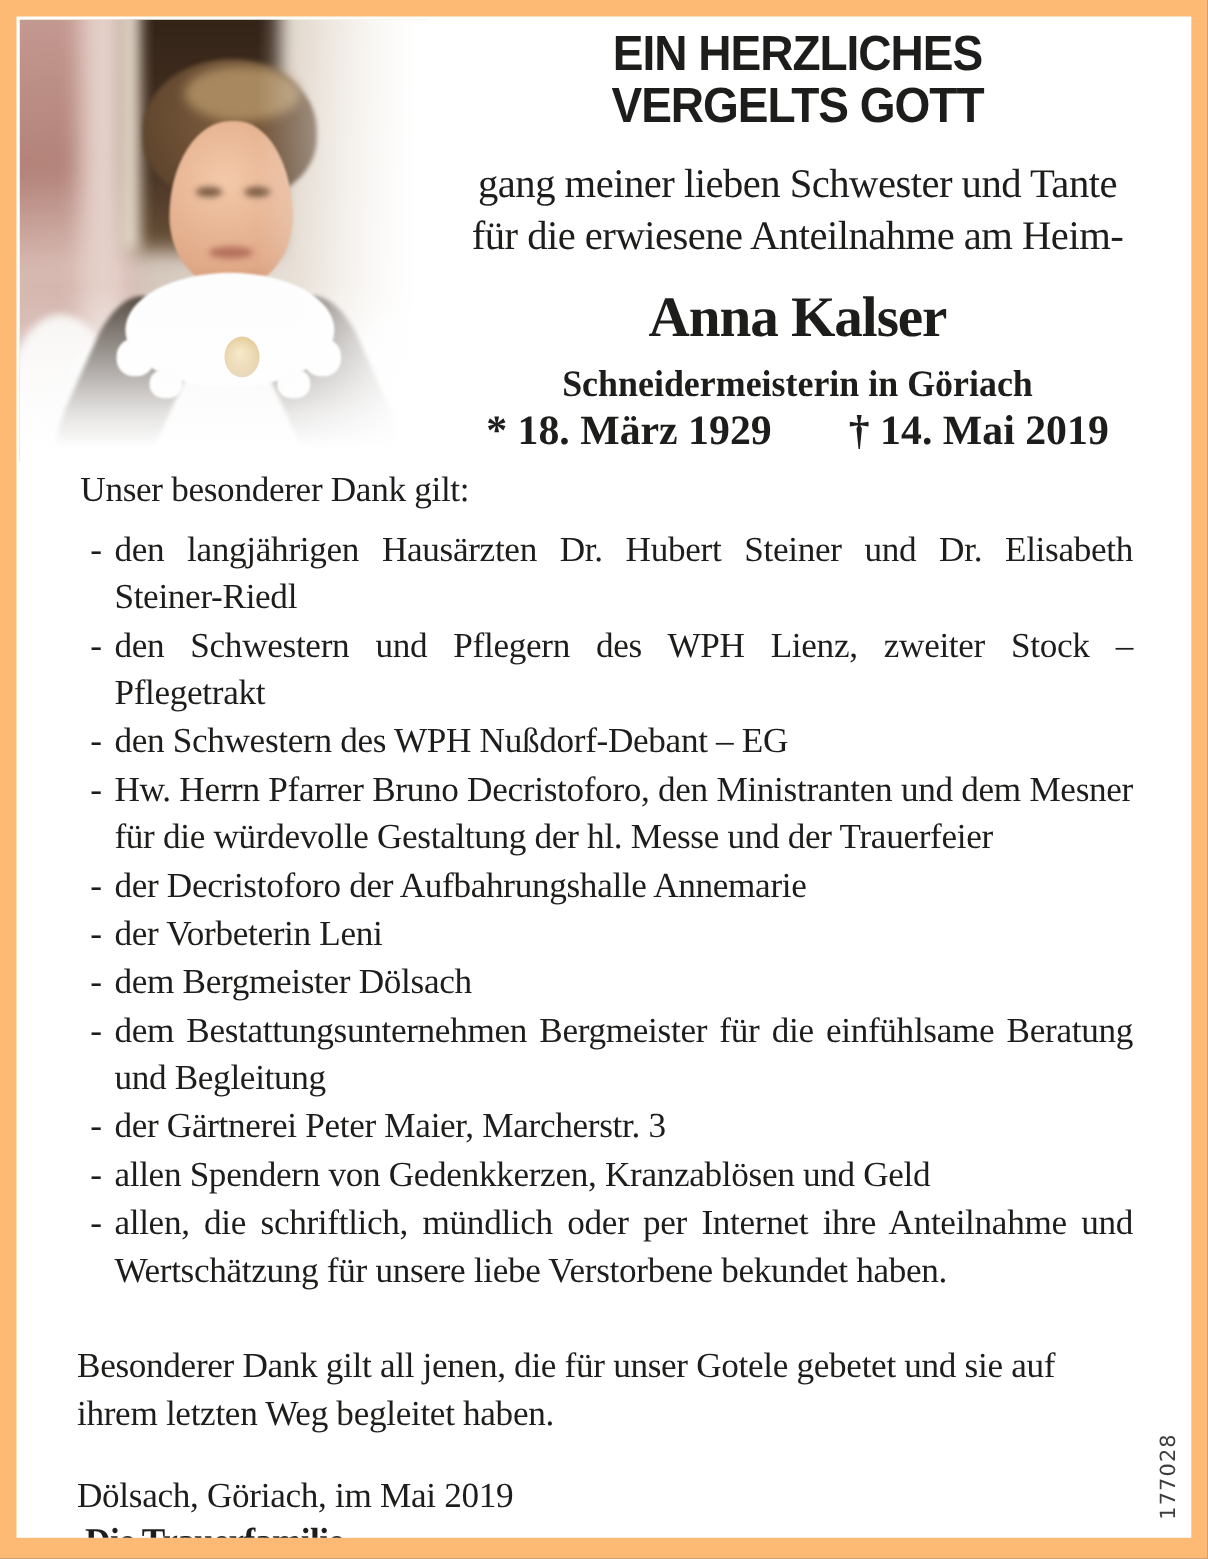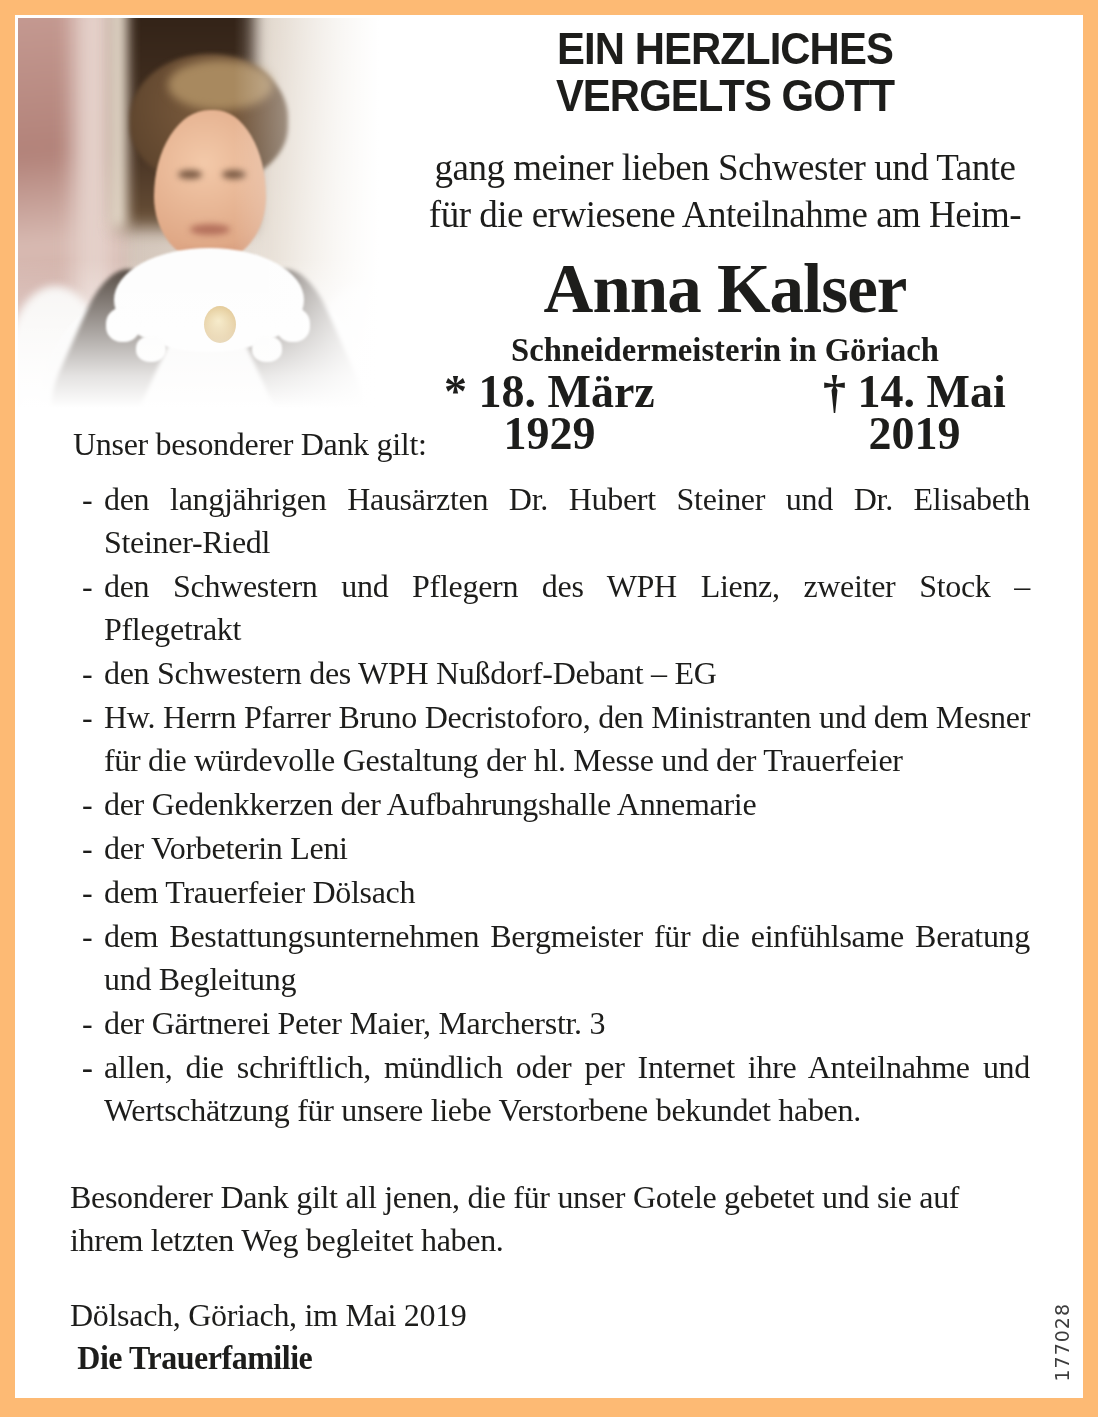--- a/index.html
+++ b/index.html
@@ -61,24 +61,24 @@
              background:
                linear-gradient(to right, rgba(255,255,255,0) 58%, rgba(255,255,255,.75) 86%, #fff 97%),
                linear-gradient(to bottom, rgba(255,255,255,0) 60%, rgba(255,255,255,.85) 89%, #fff 97%); }
 
   
   .header-col { position:absolute; left:380px; top:10px; width:660px; text-align:center; }
   .title { font-family:"Liberation Sans", sans-serif; font-weight:700;
            font-size:45px; line-height:47px; letter-spacing:-1px;
            transform:scaleX(0.93); transform-origin:50% 0; }
   .intro-par { font-size:37px; line-height:47px; margin-top:25px; letter-spacing:-0.5px; }
-  .name { font-weight:700; font-size:69px; line-height:78px; margin-top:12px; letter-spacing:-1px; }
+  .name { font-weight:700; font-size:52px; line-height:78px; margin-top:12px; letter-spacing:-1px; }
   .subtitle { font-weight:700; font-size:34px; line-height:37px; margin-top:3px;
               transform:scaleX(0.96); transform-origin:50% 0; }
-  .dates { font-weight:700; font-size:46px; line-height:42px; margin-top:3px;
+  .dates { font-weight:700; font-size:38px; line-height:42px; margin-top:3px;
            display:flex; justify-content:center; gap:70px; }
 
   
   .main { position:absolute; left:55px; top:408px; width:960px;
           font-size:32px; line-height:43px; letter-spacing:-0.3px;font-family:Liberation Serif, serif; }
   .thanks-intro { margin:0 0 12px 3px; }
   ul.thanks { list-style:none; margin:0; padding:0; }
   ul.thanks li { position:relative; padding-left:34px; text-align:justify; margin:0 0 1px 0; }
   ul.thanks .bullet { position:absolute; left:12px; top:0; }
   .closing-par { margin-top:44px; width:915px; }
@@ -162,45 +162,46 @@
             <span class="li-text">den Schwestern des WPH Nußdorf-Debant – EG</span>
           </li>
 
           <li>
             <span class="bullet">-</span>
             <span class="li-text">Hw. Herrn Pfarrer Bruno Decristoforo, den Ministranten und dem Mesner für die würdevolle Gestaltung der hl. Messe und der Trauerfeier</span>
           </li>
 
           <li>
             <span class="bullet">-</span>
-            <span class="li-text">der Gedenkkerzen der Aufbahrungshalle Annemarie</span>
+            <span class="li-text">der Decristoforo der Aufbahrungshalle Annemarie</span>
           </li>
 
           <li>
             <span class="bullet">-</span>
             <span class="li-text">der Vorbeterin Leni</span>
           </li>
 
           <li>
             <span class="bullet">-</span>
-            <span class="li-text">dem Trauerfeier Dölsach</span>
+            <span class="li-text">dem Bergmeister Dölsach</span>
           </li>
 
           <li>
             <span class="bullet">-</span>
             <span class="li-text">dem Bestattungsunternehmen Bergmeister für die einfühlsame Beratung und Begleitung</span>
           </li>
 
           <li>
             <span class="bullet">-</span>
             <span class="li-text">der Gärtnerei Peter Maier, Marcherstr. 3</span>
           </li>
 
           <li>
             <span class="bullet">-</span>
+            <span class="li-text">allen Spendern von Gedenkkerzen, Kranzablösen und Geld</span>
           </li>
 
           <li>
             <span class="bullet">-</span>
             <span class="li-text">allen, die schriftlich, mündlich oder per Internet ihre Anteilnahme und Wertschätzung für unsere liebe Verstorbene bekundet haben.</span>
           </li>
         </ul>
 
       <p class="closing-par">Besonderer Dank gilt all jenen, die für unser Gotele gebetet und sie auf ihrem letzten Weg begleitet haben.</p>
 

